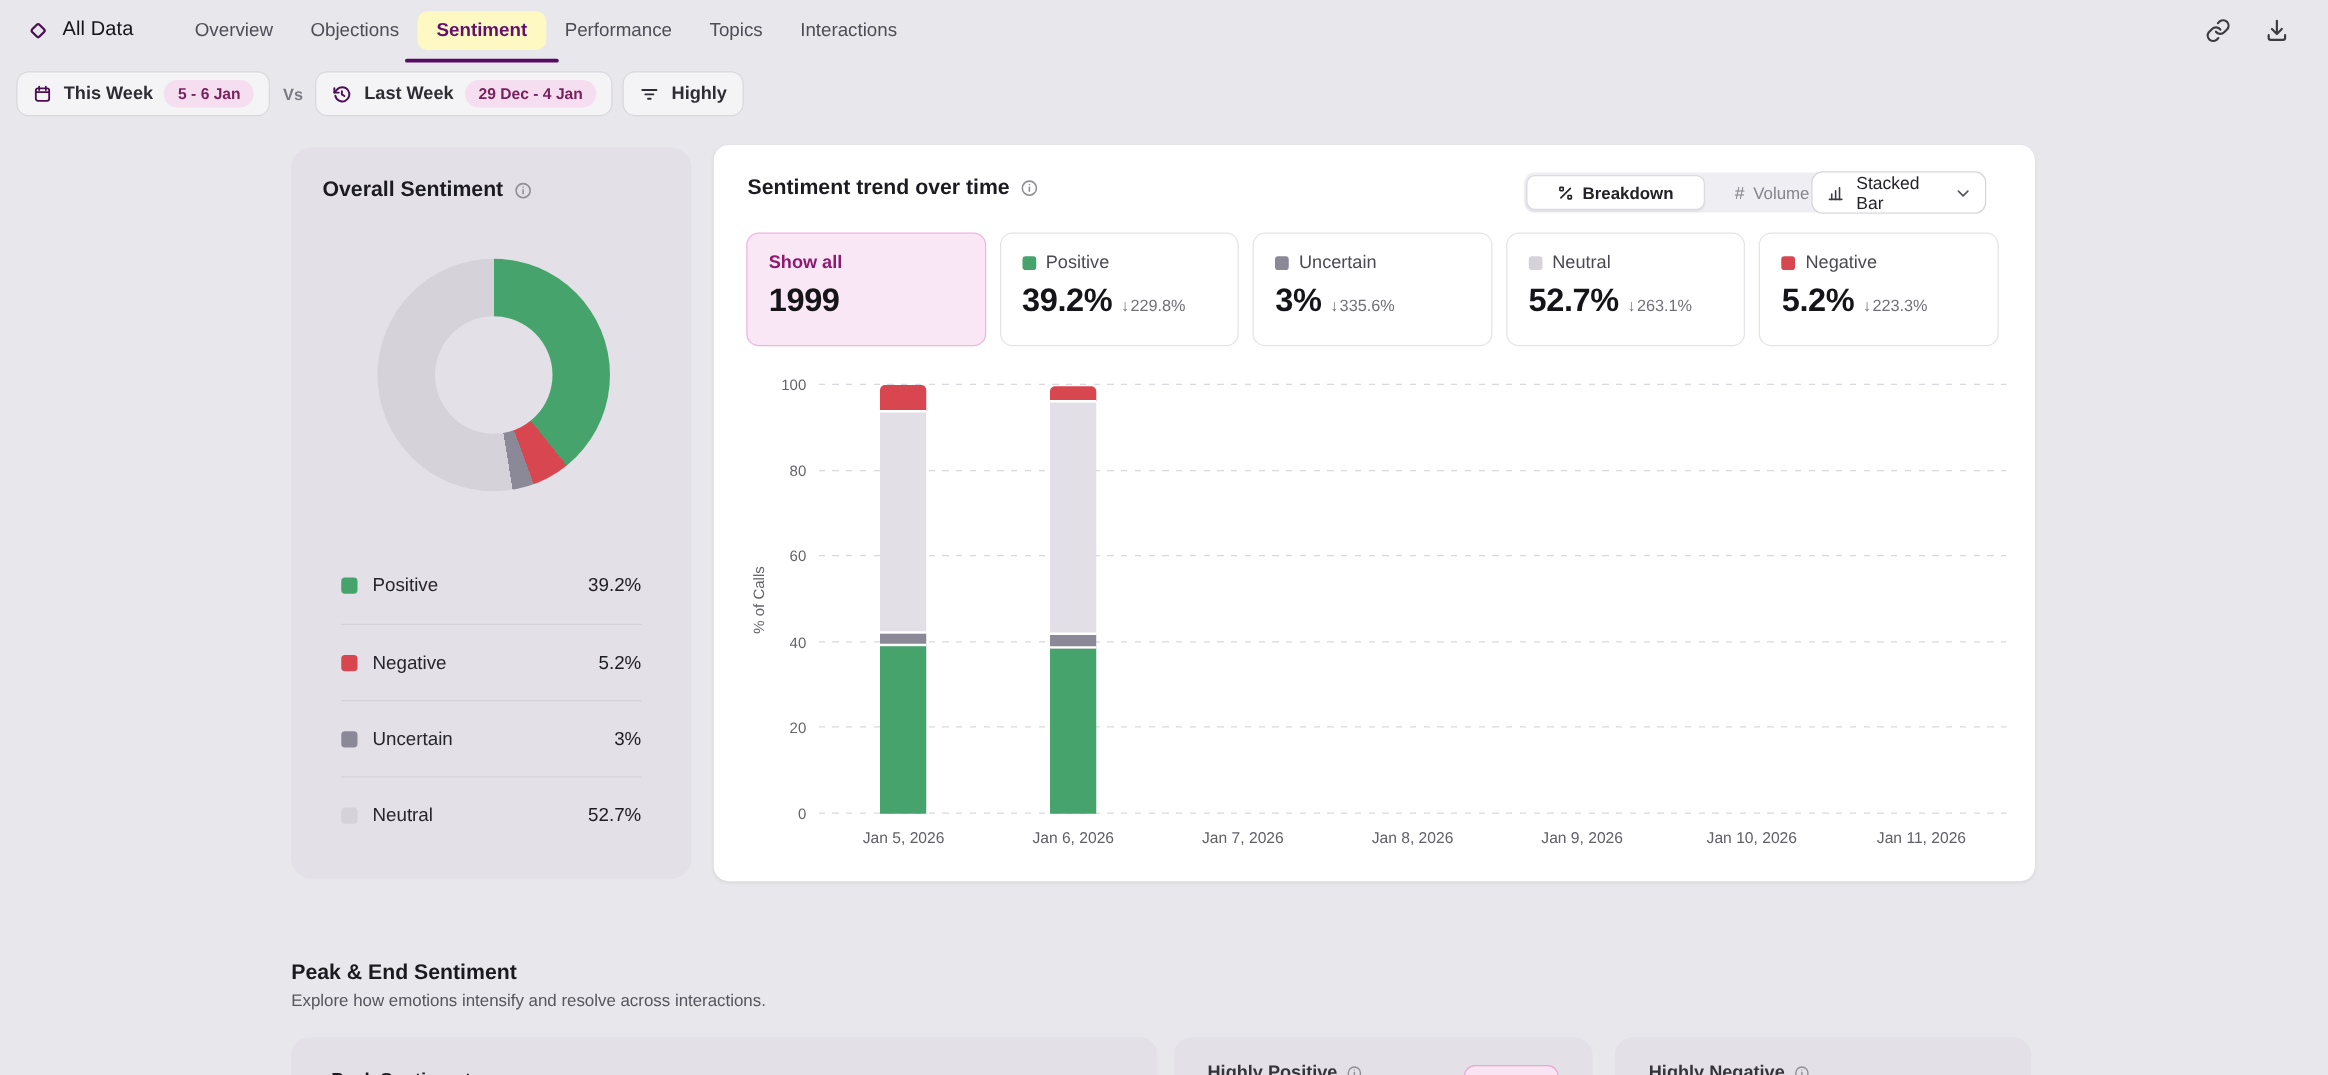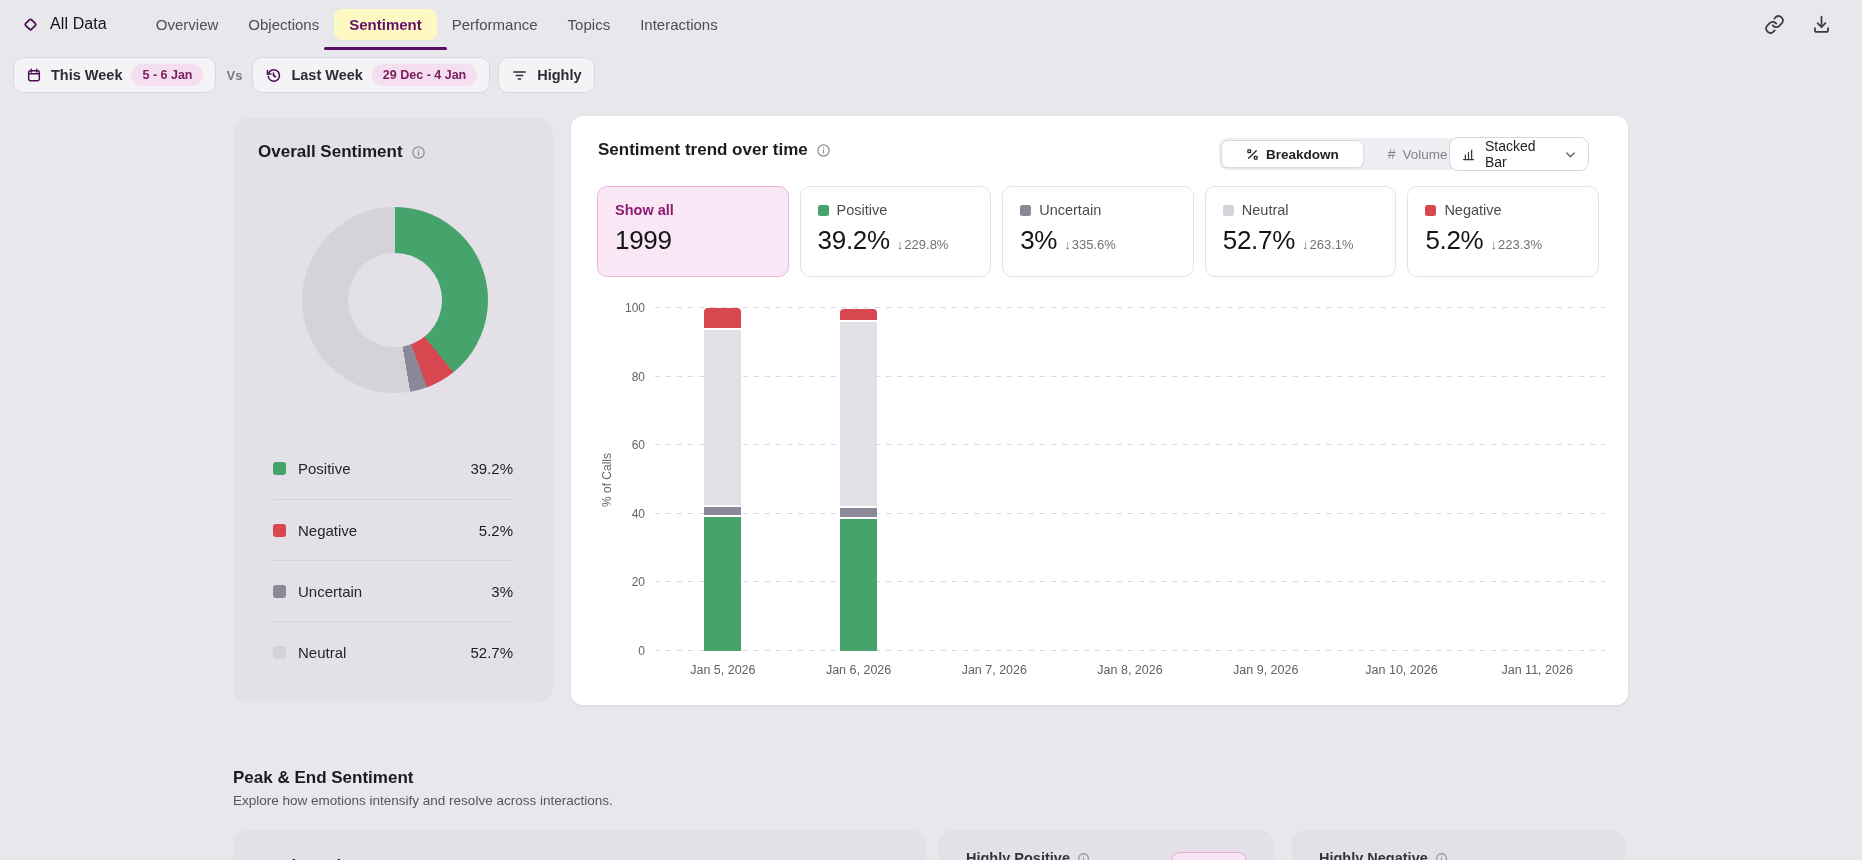--- a/index.html
+++ b/index.html
@@ -111,21 +111,21 @@
     padding: 15px 17px; cursor: pointer;
   }
   .stat-card.highlight {
     background: #fae7f5; border: 1.5px solid #efb3de;
   }
   .stat-head { display: flex; align-items: center; gap: 8px; }
   .stat-swatch { width: 11px; height: 11px; border-radius: 2.5px; }
   .stat-label { font-size: 14.5px; color: #4b4a52; }
   .stat-card.highlight .stat-label { color: #8c1a71; font-weight: 700; }
   .stat-value-row { margin-top: 7px; display: flex; align-items: baseline; gap: 7px; }
-  .stat-value { font-size: 26px; font-weight: 400; color: #151419; letter-spacing: -0.3px; }
+  .stat-value { font-size: 26px; font-weight: 700; color: #151419; letter-spacing: -0.3px; }
   .stat-delta { font-size: 13px; color: #717079; display: inline-flex; align-items: center; gap: 1px; }
 
   
   .y-axis-title {
     position: absolute; left: 6px; top: 192px; height: 343px; width: 60px;
     display: flex; align-items: center; justify-content: center;
   }
   .y-axis-title span {
     transform: rotate(-90deg); white-space: nowrap; font-size: 12px; color: #67666d;
   }

